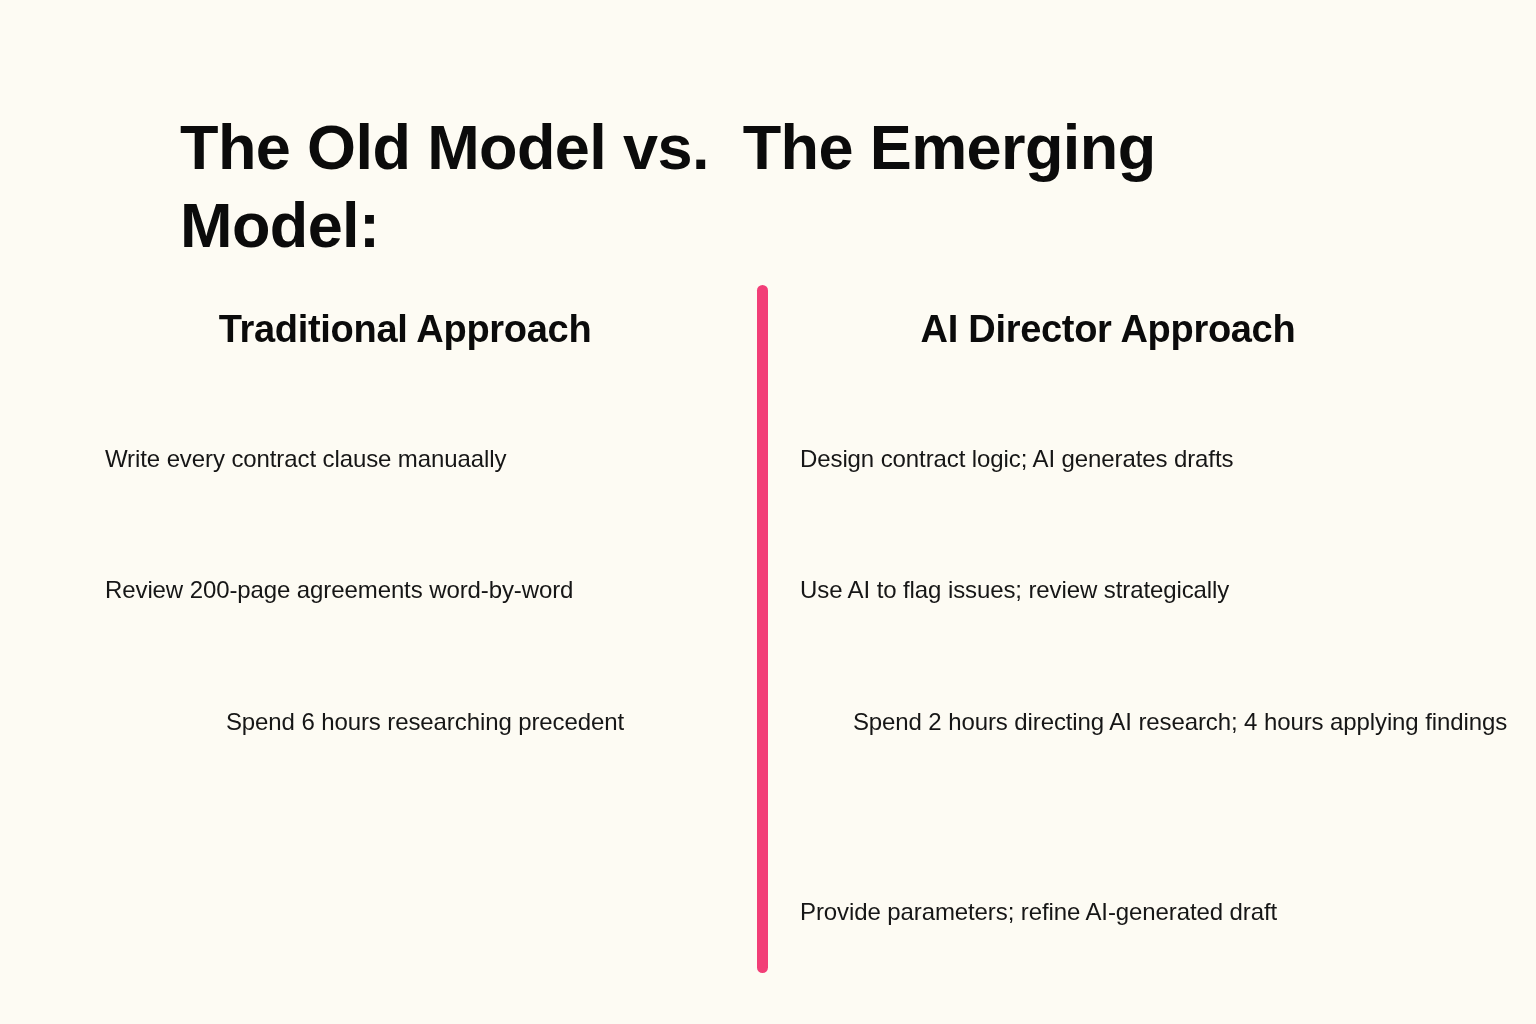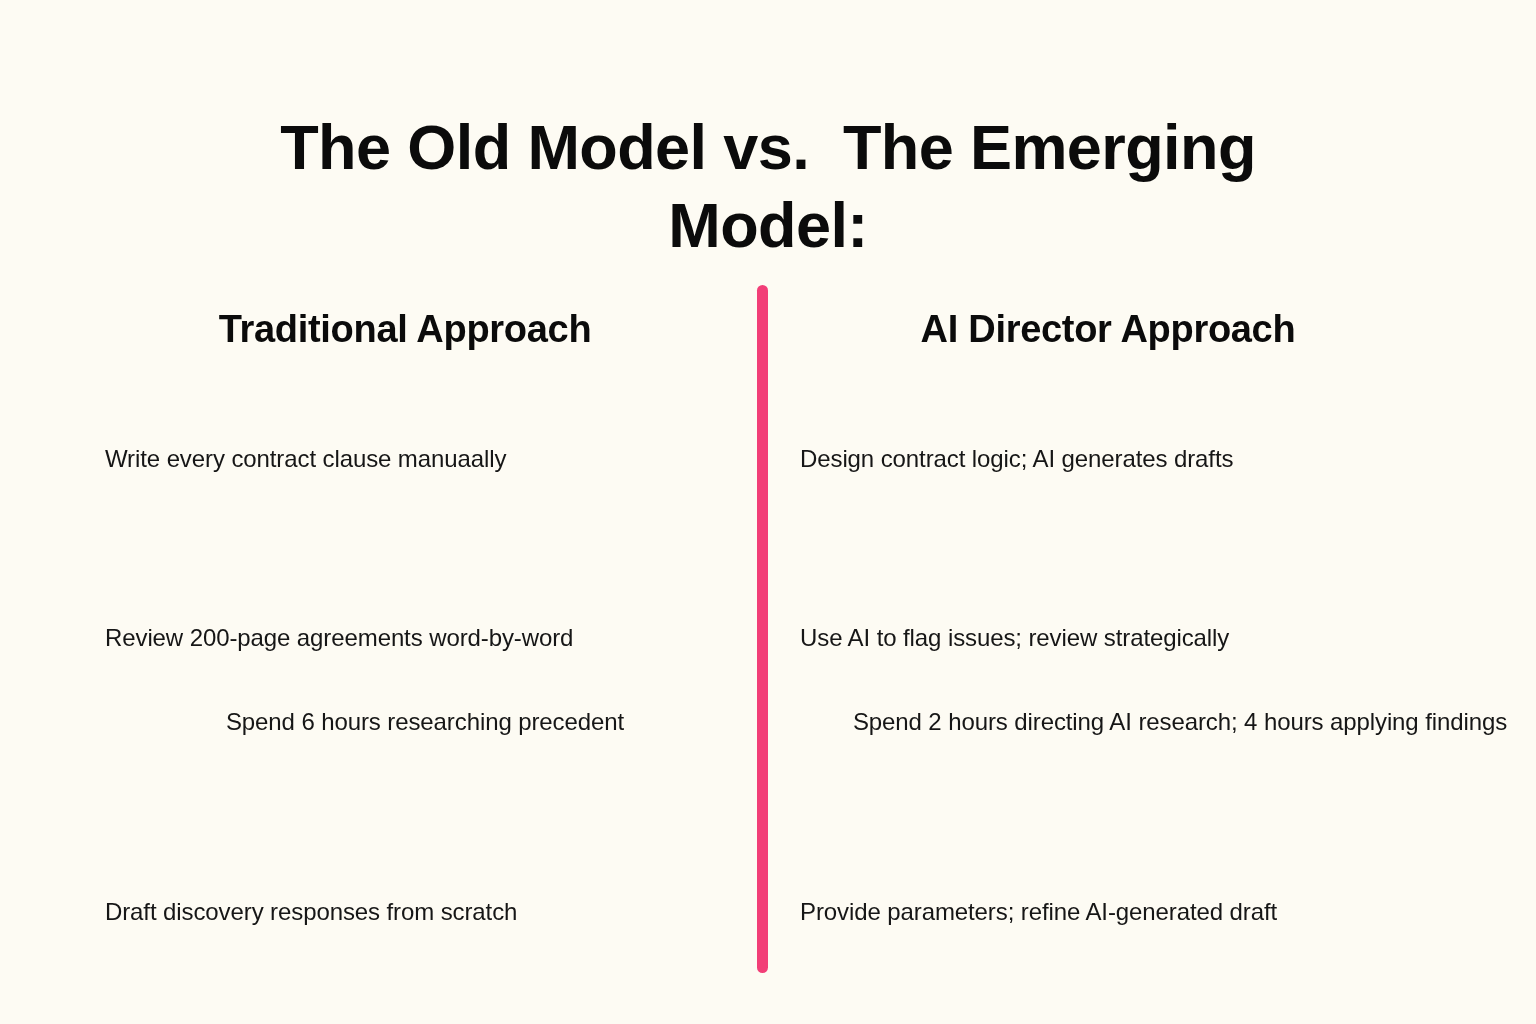--- a/index.html
+++ b/index.html
@@ -24,21 +24,21 @@
     background: #FDFBF3;
     overflow: hidden;
   }
 
   
   .title {
     position: absolute;
     left: 180px;
     top: 66px;
     width: 1176px;
-    text-align: center;
+    text-align: left;
     font-size: 63px;
     line-height: 78px;
     font-weight: 700;
     letter-spacing: -0.6px;
     color: #0B0B0B;
     white-space: pre-wrap;
   }
 
   
   .divider {
@@ -71,21 +71,21 @@
     font-size: 24px;
     line-height: 42px;
     font-weight: 400;
     letter-spacing: -0.1px;
     color: #161616;
   }
   .cell.left  { left: 105px; width: 640px; }
   .cell.right { left: 800px; width: 760px; }
 
   .row1 { top: 438px; }
-  .row2 { top: 569px; margin-top: 48px; }
+  .row2 { top: 569px; }
   .row3 { top: 701px; text-align: center; }
   .row4 { top: 891px; }
 
   .cell.right.row4 { white-space: nowrap; }
 </style>
 </head>
 <body>
 
 <div class="slide">
 
@@ -93,20 +93,19 @@
 
   <div class="divider"></div>
 
   <div class="col-head left">Traditional Approach</div>
 
   <div class="col-head right">AI Director Approach</div>
 
   <div class="cell left row1">Write every contract clause manuaally</div>
   <div class="cell left row2">Review 200-page agreements word-by-word</div>
   <div class="cell left row3">Spend 6 hours researching precedent</div>
-  <div class="cell left row4">Draft discovery responses from scratch</div>
 
   <div class="cell right row1">Design contract logic; AI generates drafts</div>
   <div class="cell right row2">Use AI to flag issues; review strategically</div>
   <div class="cell right row3">Spend 2 hours directing AI research; 4 hours applying findings</div>
   <div class="cell right row4">Provide parameters; refine AI-generated draft</div>
 
 </div>
 
 </body></html>

